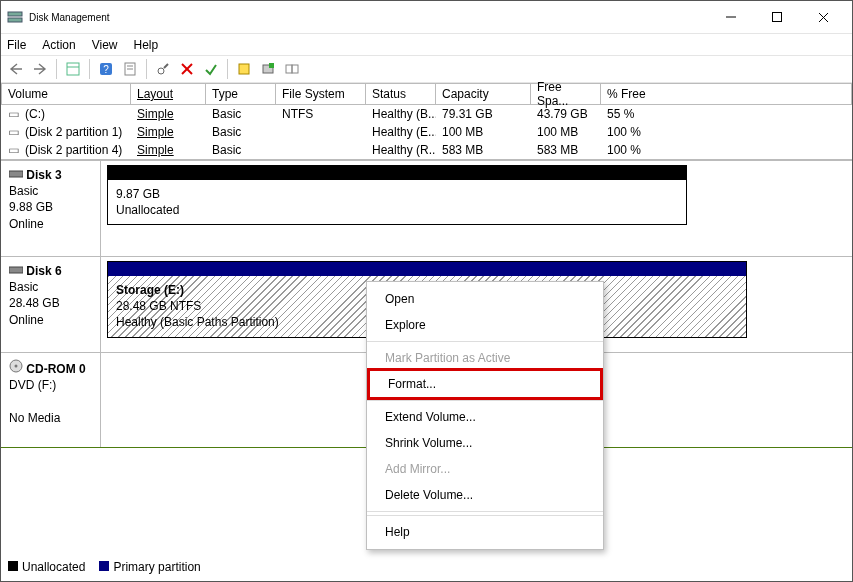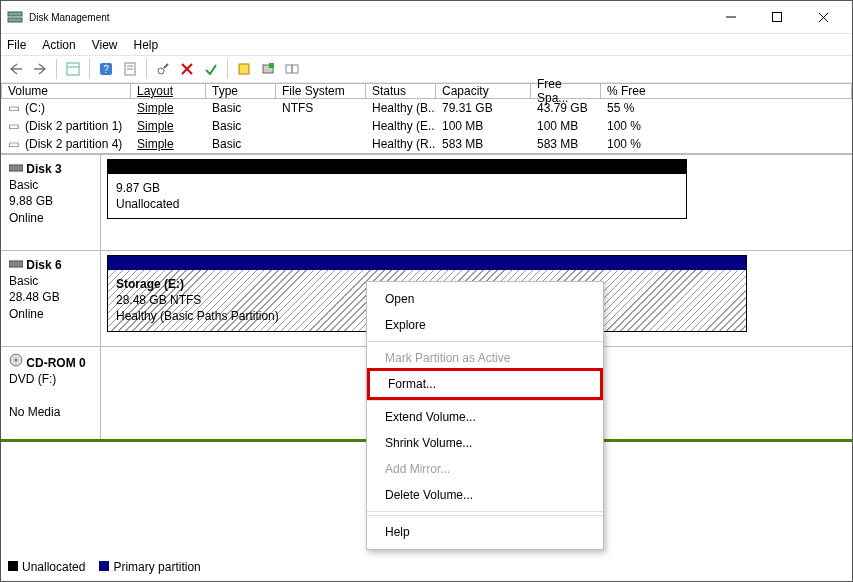--- a/index.html
+++ b/index.html
@@ -8,21 +8,21 @@
   .titlebar .app-icon { width: 16px; height: 16px; margin-right: 6px; }
   .titlebar .title { font-size: 10px; }
   .win-controls { margin-left: auto; display: flex; }
   .win-btn { width: 46px; height: 30px; display: flex; align-items: center; justify-content: center; font-family: inherit; }
   .menubar { height: 22px; display: flex; align-items: center; padding: 6px 6px; gap: 16px; border-top: 1px solid #e5e5e5; }
   .menubar span { font-size: 12px; }
   .toolbar { height: 28px; display: flex; align-items: center; padding: 0 4px; border-top: 1px solid #e5e5e5; border-bottom: 1px solid #e5e5e5; gap: 2px; }
   .tb-btn { width: 22px; height: 22px; display: flex; align-items: center; justify-content: center; border: 1px solid transparent; }
   .tb-sep { width: 1px; height: 20px; background: #ccc; margin: 0 3px; }
   .grid { border-bottom: 1px solid #bbb; }
-  .grid-header { display: flex; height: 16px; background: #fff; }
+  .grid-header { display: flex; height: 22px; background: #fff; }
   .grid-header .col { border: 1px solid #bbb; border-left: none; padding: 2px 6px; font-size: 12px; background: #fff; display:flex; align-items:center; }
   .grid-header .col:first-child { border-left: 1px solid #bbb;}
   .grid-body { }
   .grid-row { display: flex; height: 18px; align-items:center; }
   .grid-row .cell { padding: 0 6px; font-size: 12px; white-space: nowrap; overflow: hidden; display:flex; align-items:center;}
   .col-volume { width: 130px; }
   .col-layout { width: 75px; text-decoration: underline; }
   .col-type { width: 70px; }
   .col-fs { width: 90px; }
   .col-status { width: 70px; }
@@ -256,21 +256,21 @@
         <div class="bar primary-bar"></div>
         <div class="body hatched">
           <b>Storage (E:)</b><br>
           <span>28.48 GB NTFS</span><br>
           <span>Healthy (Basic Paths Partition)</span>
         </div>
       </div>
     </div>
   </div>
 
-  <div class="diskrow" style="height:96px; border-bottom:3px solid #4d7c0f;">
+  <div class="diskrow" style="height:96px; border-bottom:1px solid #4d7c0f;">
     <div class="diskinfo">
       <span><svg width="14" height="14" style="display:inline">
             <circle cx="7" cy="7" r="6" fill="#ddd" stroke="#777"></circle>
             <circle cx="7" cy="7" r="1.5" fill="#777"></circle>
           </svg></span>
       <b>CD-ROM 0</b><br>
       <span>DVD (F:)</span><br><br>
       <span>No Media</span>
     </div>
     <div class="diskview"></div>

